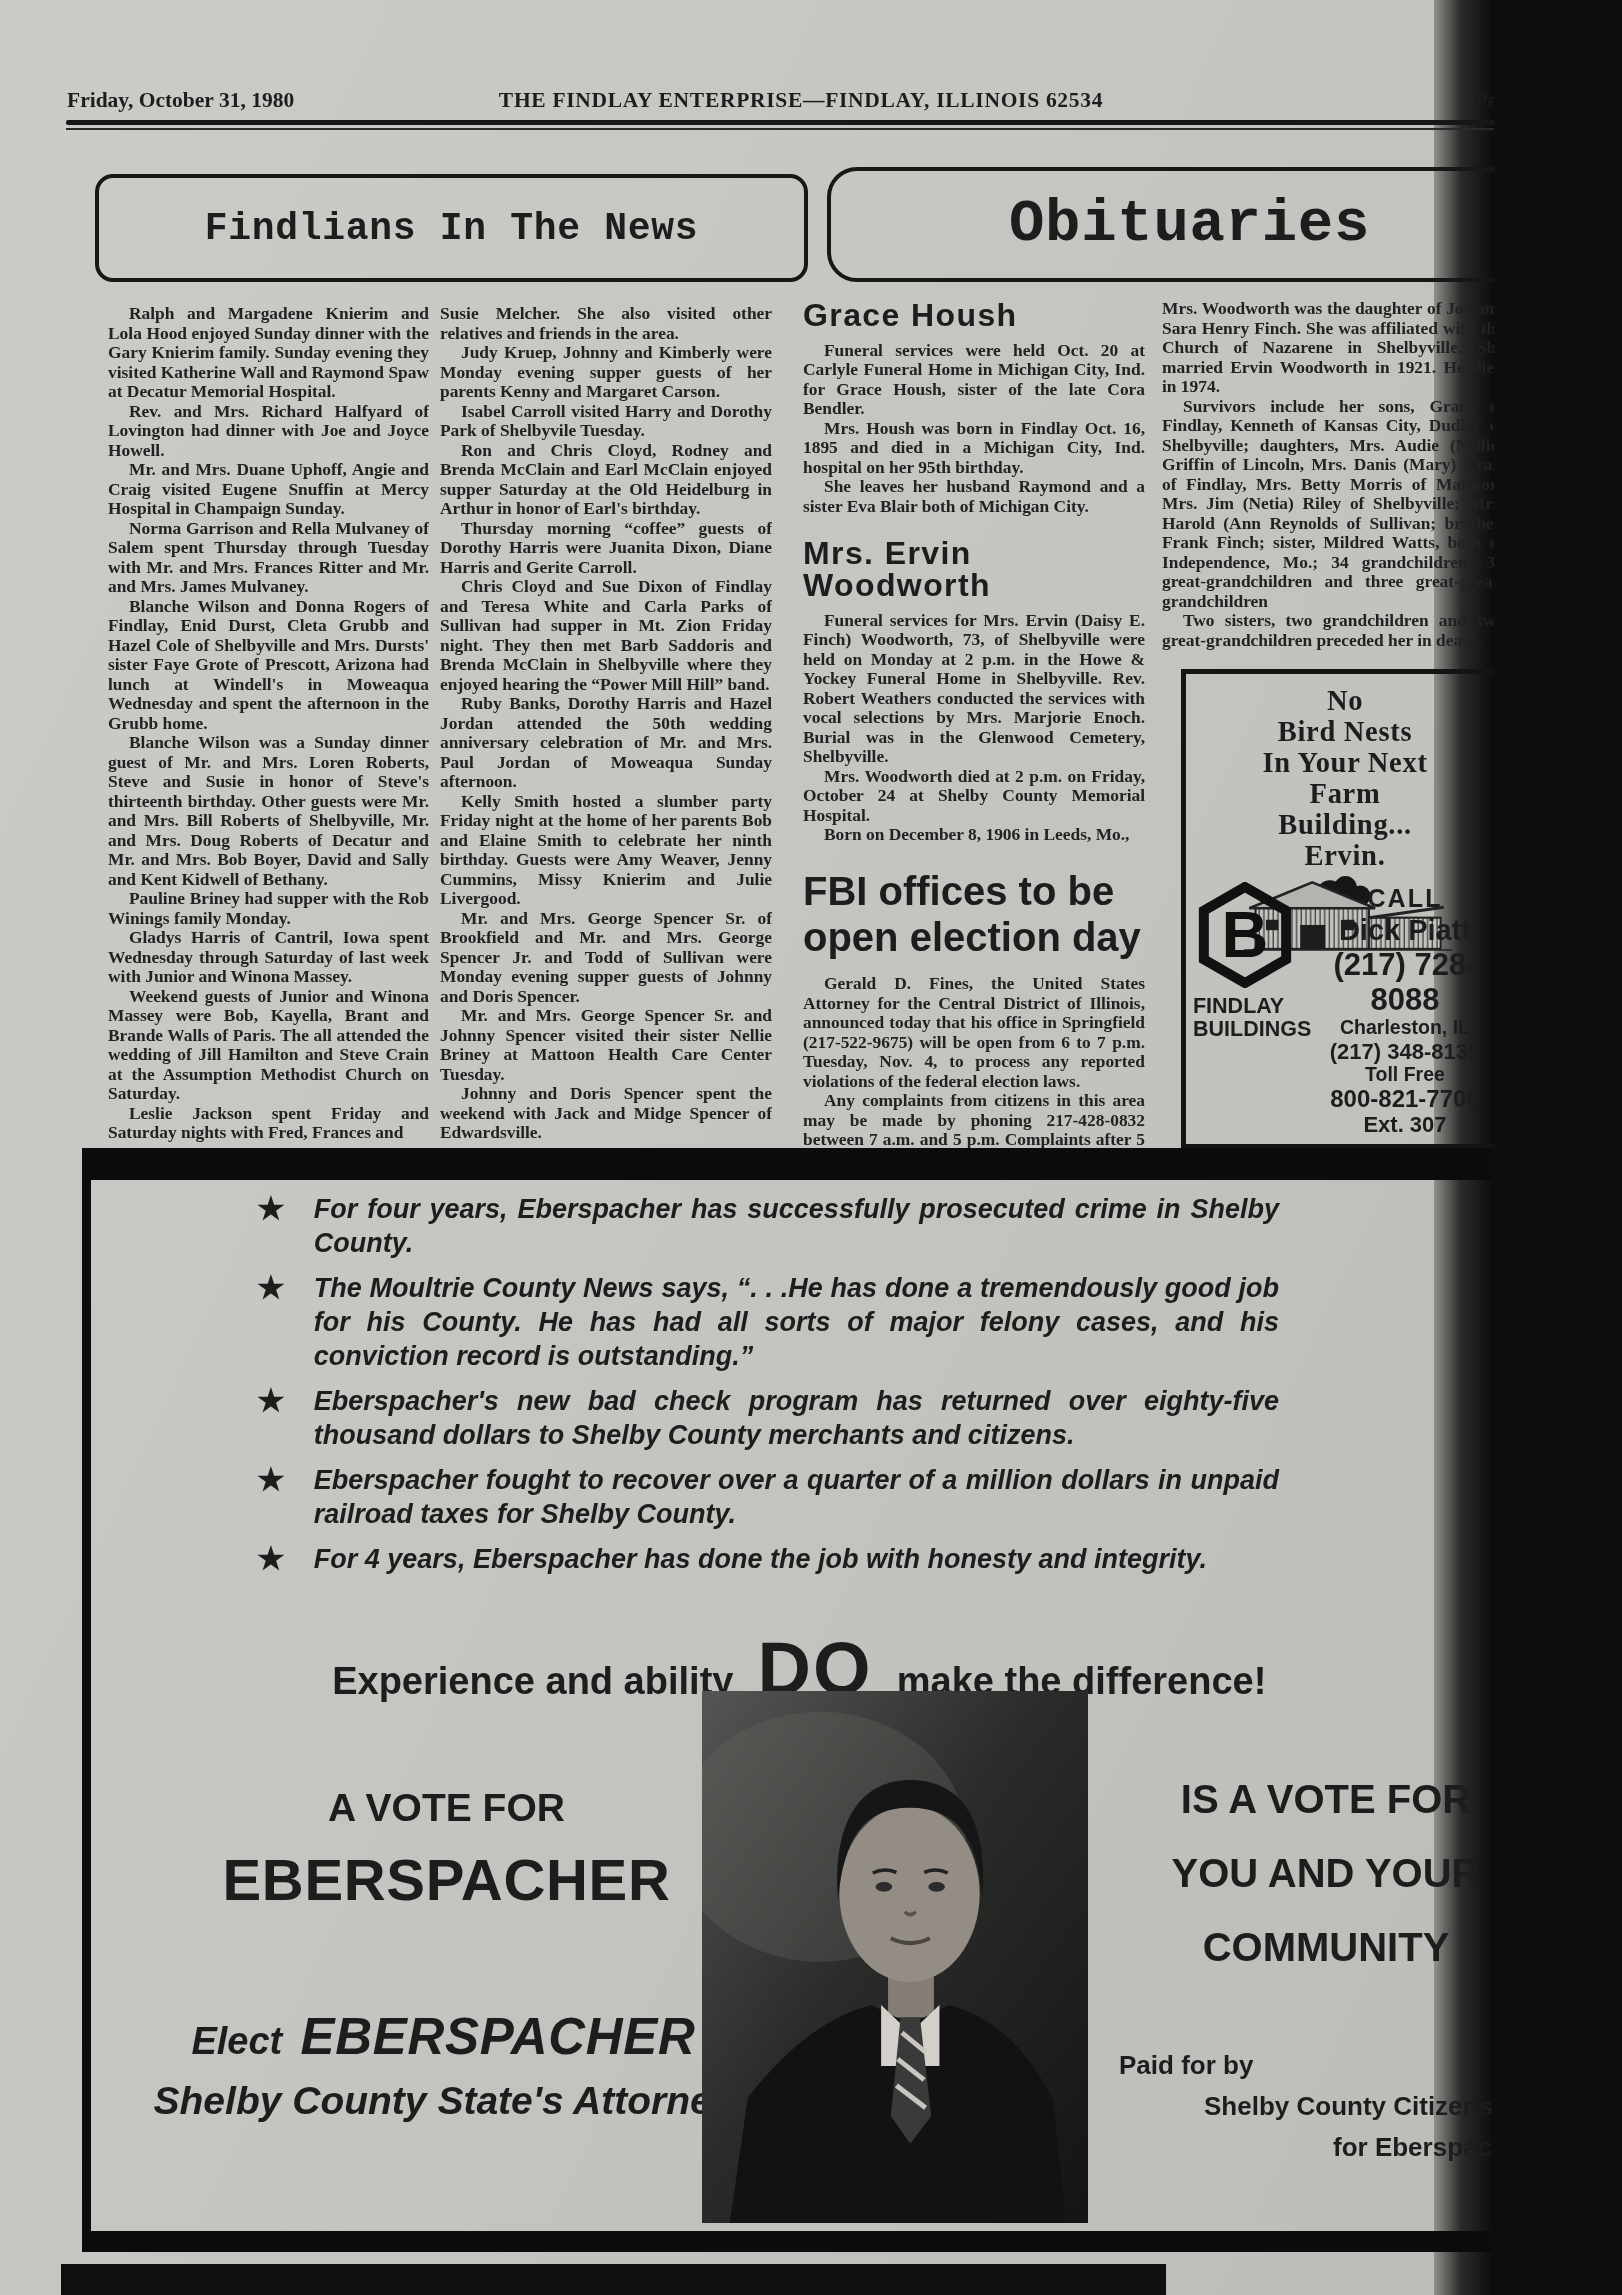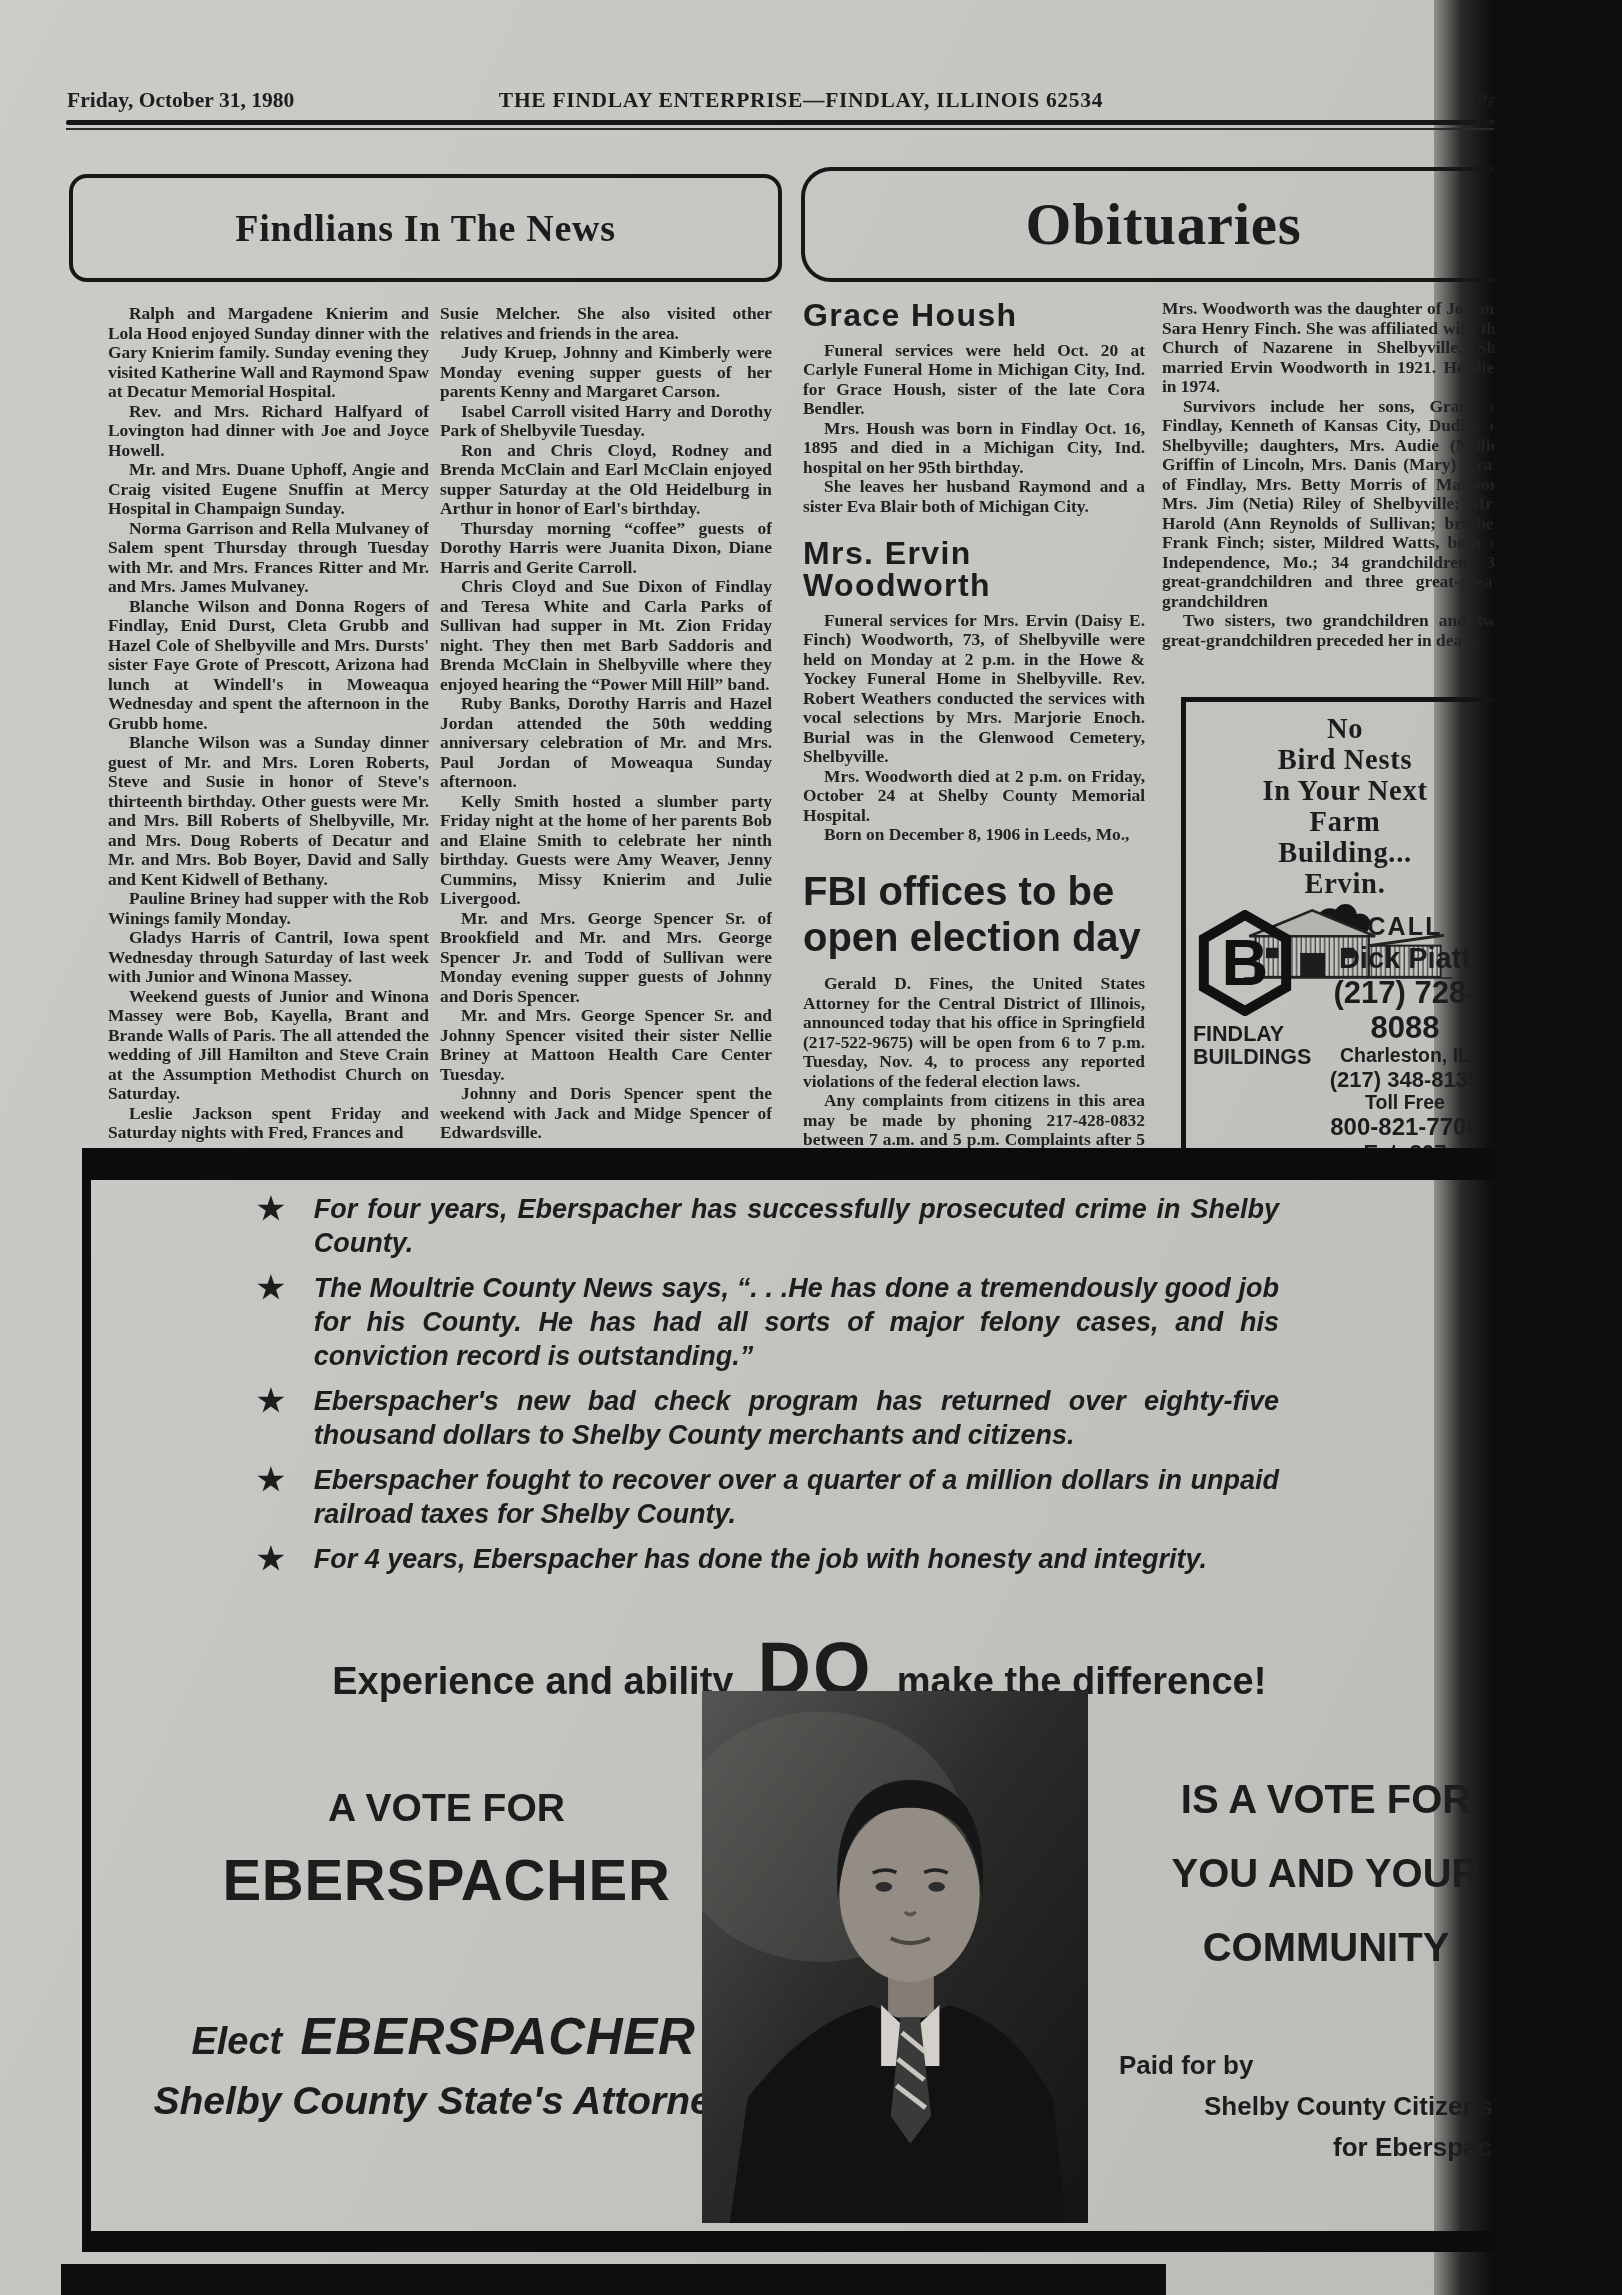--- a/index.html
+++ b/index.html
@@ -15,21 +15,21 @@
     font-weight:bold;font-size:21.5px;font-family:"Liberation Serif",serif;}
   .m-date{position:absolute;left:0;top:0;}
   .m-title{position:absolute;left:0;top:0;width:100%;text-align:center;letter-spacing:0.7px;}
   .m-page{position:absolute;right:0;top:0;}
   .rule-thick{position:absolute;left:66px;top:120px;width:1468px;height:4.9px;background:#171717;border-radius:2.1px;}
   .rule-thin{position:absolute;left:66px;top:128px;width:1468px;height:2.1px;background:#2a2a2a;}
 
   
   .hbox{position:absolute;border:4.9px solid #171717;border-radius:18px;
     display:flex;align-items:center;justify-content:center;
-    font-family:Liberation Serif, serif;font-weight:bold;}
+    font-family:Liberation Mono, monospace;font-weight:bold;margin-left:26px;}
   .findlians-box{left:69px;top:174px;width:705px;height:100px;font-size:38px;letter-spacing:0.7px;}
   .obits-box{left:801px;top:167px;width:717px;height:107px;font-size:59px;letter-spacing:0.7px;border-radius:30px;}
 
   
   .col{position:absolute;overflow:hidden;}
   .col1{left:108px;top:304px;width:321px;height:845px;}
   .col2{left:440px;top:304px;width:332px;height:845px;}
   .col3{left:803px;top:299px;width:342px;height:851px;}
   .col4{left:1162px;top:299px;width:342px;height:370px;}
   .para{margin:0;font-size:17.4px;line-height:19.5px;font-weight:bold;
@@ -39,21 +39,21 @@
 
   .obit-head{margin:0 0 9.7px 0;font-family:"Liberation Sans",sans-serif;
     font-weight:bold;font-size:32px;letter-spacing:1.4px;line-height:1;}
   .obit-head.second{margin-top:21px;}
   .fbi-head{margin:23.6px 0 14px 0;font-family:"Liberation Sans",sans-serif;
     font-weight:bold;font-size:40px;line-height:46px;letter-spacing:0;}
   .fbi-head span{display:block;}
 
   
   .bonanza{position:absolute;left:1181px;top:669px;width:328px;height:480px;
-    border:5.6px solid #141414;box-sizing:border-box;overflow:hidden;margin-top:28px;}
+    border:5.6px solid #141414;box-sizing:border-box;overflow:hidden;}
   .bz-head{margin:11px 5.6px 0 5.6px;text-align:center;font-family:"Liberation Serif",serif;
     font-weight:bold;font-size:28.5px;line-height:31px;letter-spacing:0.7px;}
   .bz-head span{display:block;}
   .bz-barn{display:block;margin:2.8px auto 0 auto;width:299px;height:78px;}
   .bz-bottom{position:absolute;left:5.6px;right:5.6px;bottom:7px;display:flex;}
   .bz-left{width:120px;text-align:left;}
   .bz-logo{display:block;width:96px;height:106px;margin-left:5.6px;}
   .bz-brand{margin:7px 0 0 1.4px;font-family:"Liberation Sans",sans-serif;font-weight:bold;
     font-size:21.5px;line-height:23px;letter-spacing:0;}
   .bz-brand span{display:block;}

